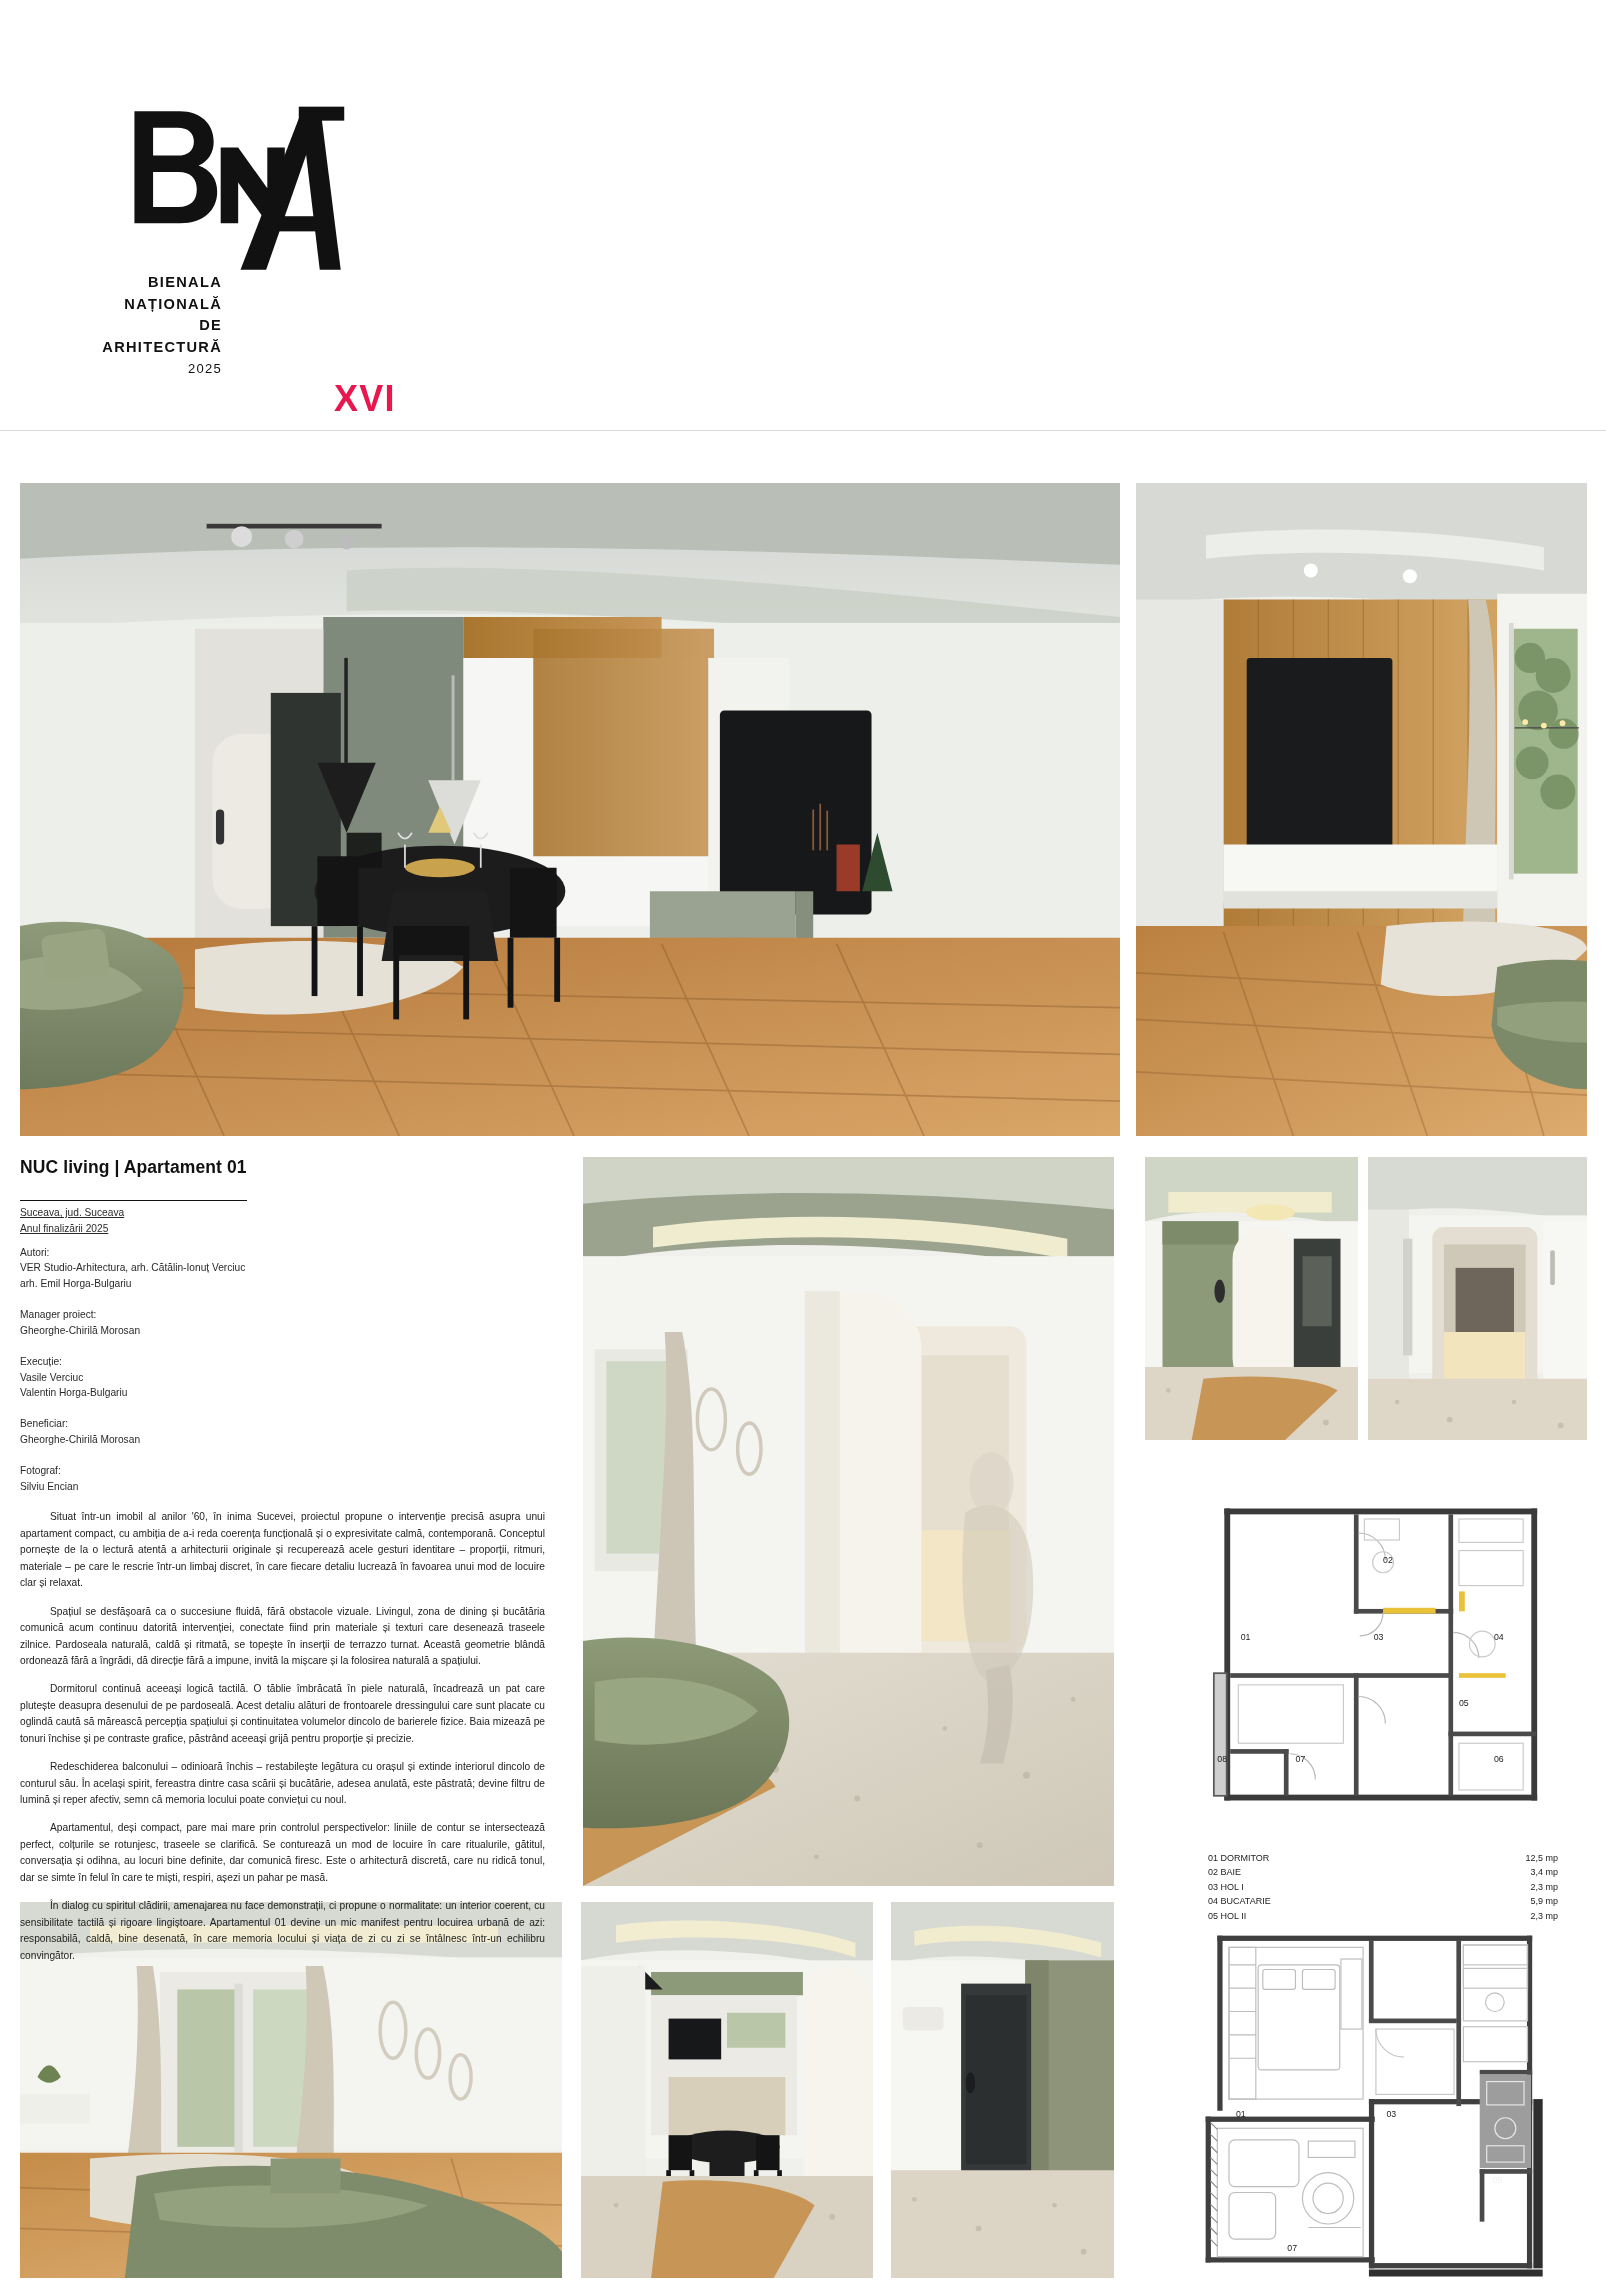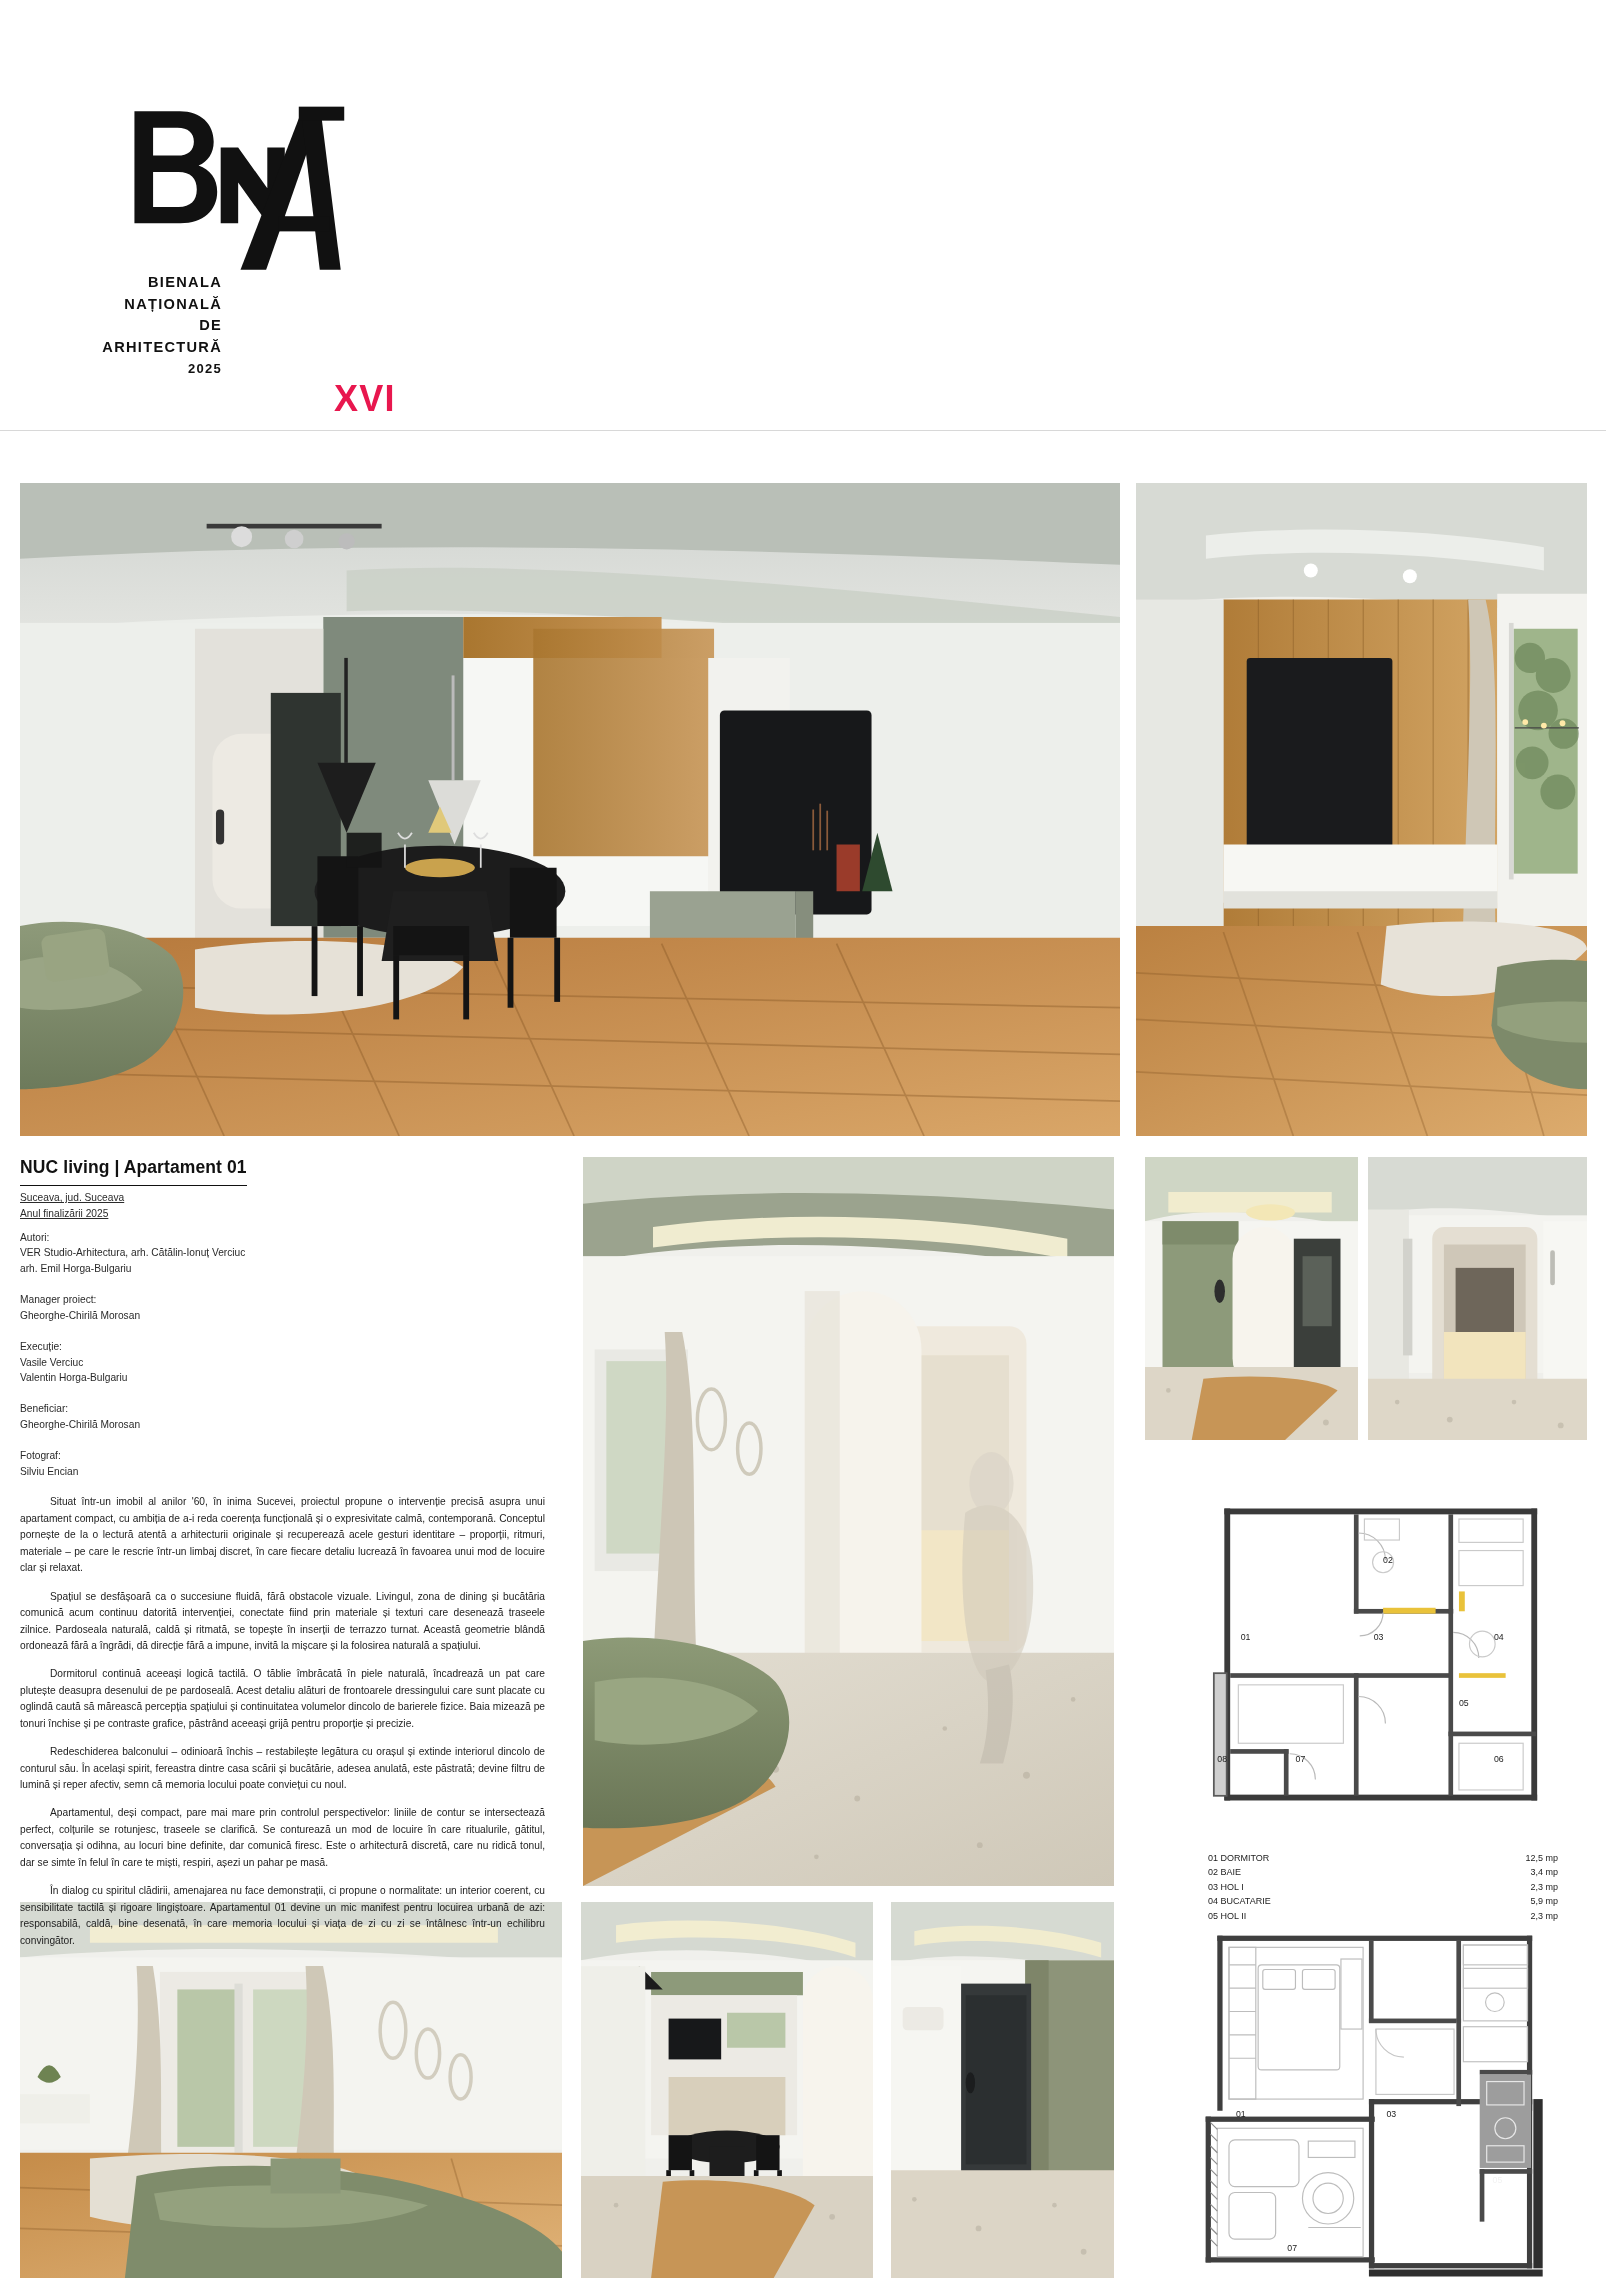--- a/index.html
+++ b/index.html
@@ -22,40 +22,40 @@
     position: absolute; left: 114px; top: 102px;
     width: 245px; height: 233px;
   }
   .bna-mark { position: absolute; left: 11.7px; top: 0; width: 222px; height: 169px; }
   .bna-caption {
     position: absolute; left: 108px; top: 170px;
     font-size: 14.6px; letter-spacing: 1.3px; line-height: 1.48;
     text-align: right; font-weight: 700; color: #111;
     transform: translateX(-100%);
   }
-  .bna-caption .yr { font-weight: 700; font-size: 13px; }
+  .bna-caption .yr { font-weight: 400; font-size: 13px; }
   .bna-xvi {
     position: absolute; left: 220px; top: 318px;
     transform: translateY(-100%);
     font-size: 36px; font-weight: 700; color: #e8174e; letter-spacing: 1.2px;
   }
 
   .cat-block { position: absolute; right: 102px; top: 169px; width: 327px; text-align: center; }
   .cat-icon { width: 157px; height: 128px; margin: 0 auto; display: block; }
   .cat-label { margin-top: 24.5px; font-size: 18px; font-weight: 700; color: #111; }
 
   
   .ph { position: absolute; overflow: hidden; background: #ddd; }
   .ph svg { display: block; width: 100%; height: 100%; }
 
   
   .textcol { position: absolute; left: 20px; top: 1157px; width: 525px; }
   .proj-title {
     font-size: 17.5px; font-weight: 700; color: #111; letter-spacing: 0.1px;
-    padding-bottom: 7px; border-bottom: 1.5px solid #111; display: inline-block;
+    padding-bottom: 22px; border-bottom: 1.5px solid #111; display: inline-block;
   }
   .loc { margin-top: 4px; font-size: 10.2px; line-height: 1.55; color: #2a2a2a; text-decoration: underline; }
   .credits { margin-top: 8px; font-size: 10.2px; line-height: 1.55; color: #2a2a2a; }
   .credits .grp { margin-bottom: 15px; }
   .credits .lbl { display: block; }
   .body-text { font-size: 10.2px; line-height: 1.62; color: #222; text-align: justify; }
   .body-text p { margin: 0 0 11.7px 0; text-indent: 30px; }
 
   
   .areas {

